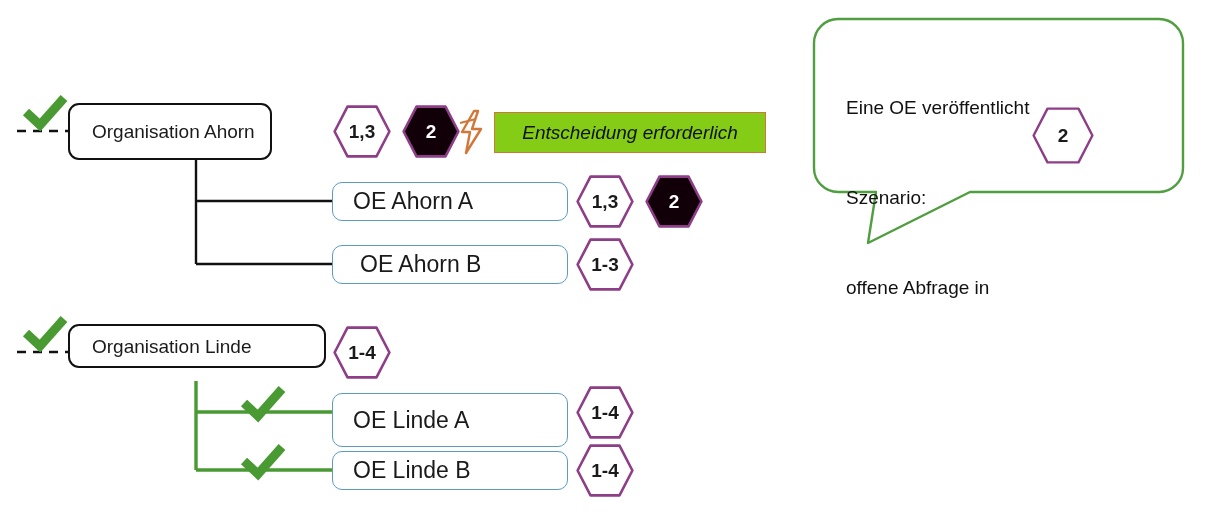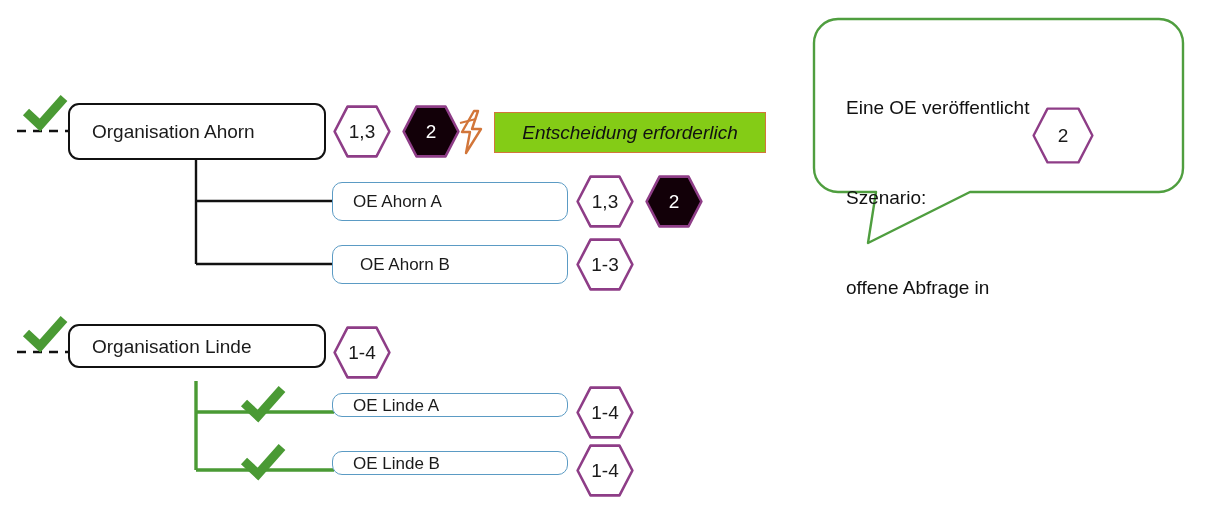--- a/index.html
+++ b/index.html
@@ -44,21 +44,21 @@
   }
   .org-box {
     border: 2.2px solid #111111;
   }
   .oe-box {
     border: 1.8px solid #5b9bc4;
     border-radius: 10px;
   }
   .oe-box .node-label {
     padding-left: 20px;
-    font-size: 17px;
+    font-size: 23px;
   }
 
   
   .hex {
     position: absolute;
     display: flex;
     align-items: center;
     justify-content: center;
   }
   .hex svg {
@@ -67,20 +67,21 @@
     top: 0;
     overflow: visible;
   }
   .hex .hex-text {
     position: relative;
     z-index: 2;
     font-size: 19px;
     line-height: 1;
     color: #1a1a1a;
     white-space: nowrap;
+    font-weight: bold;
   }
   .hex.filled .hex-text {
     color: #ffffff;
   }
 
   
   .note-box {
     position: absolute;
     box-sizing: border-box;
     border: 1.8px solid #d2763a;
@@ -144,21 +145,21 @@
              L838 192
              A24 24 0 0 1 814 168
              L814 43
              A24 24 0 0 1 838 19 Z" fill="#ffffff" stroke="#4f9e3f" stroke-width="2.4" stroke-linejoin="round"></path>
   </svg>
 
   <svg class="check-icon" style="left:22px; top:94px;" width="46" height="38" viewBox="0 0 46 38">
     <path d="M4 18 L18 31 L42 4" fill="none" stroke="#4a9a34" stroke-width="9" stroke-linecap="butt" stroke-linejoin="miter"></path>
   </svg>
 
-  <div class="node-box org-box" style="left:68px; top:103px; width:258px; height:57px;">
+  <div class="node-box org-box" style="left:68px; top:103px; width:204px; height:57px;">
     <span class="node-label">Organisation Ahorn</span>
   </div>
 
   <div class="hex" style="left:333px; top:105px; width:58px; height:53px;">
     <svg width="58" height="53" viewBox="0 0 58 53" aria-hidden="true">
       <polygon points="14.5,1.6 43.5,1.6 56.4,26.5 43.5,51.4 14.5,51.4 1.6,26.5" fill="#ffffff" stroke="#8e3d87" stroke-width="2.6" stroke-linejoin="round"></polygon>
     </svg>
     <span class="hex-text">1,3</span>
   </div>
 
@@ -219,36 +220,36 @@
     <svg width="58" height="53" viewBox="0 0 58 53" aria-hidden="true">
       <polygon points="14.5,1.6 43.5,1.6 56.4,26.5 43.5,51.4 14.5,51.4 1.6,26.5" fill="#ffffff" stroke="#8e3d87" stroke-width="2.6" stroke-linejoin="round"></polygon>
     </svg>
     <span class="hex-text">1-4</span>
   </div>
 
   <svg class="check-icon" style="left:240px; top:385px;" width="46" height="38" viewBox="0 0 46 38">
     <path d="M4 18 L18 31 L42 4" fill="none" stroke="#4a9a34" stroke-width="9" stroke-linecap="butt" stroke-linejoin="miter"></path>
   </svg>
 
-  <div class="node-box oe-box" style="left:332px; top:393px; width:236px; height:24px;">
+  <div class="node-box oe-box" style="left:332px; top:393px; width:236px; height:54px;">
     <span class="node-label">OE Linde A</span>
   </div>
 
   <div class="hex" style="left:576px; top:386px; width:58px; height:53px;">
     <svg width="58" height="53" viewBox="0 0 58 53" aria-hidden="true">
       <polygon points="14.5,1.6 43.5,1.6 56.4,26.5 43.5,51.4 14.5,51.4 1.6,26.5" fill="#ffffff" stroke="#8e3d87" stroke-width="2.6" stroke-linejoin="round"></polygon>
     </svg>
     <span class="hex-text">1-4</span>
   </div>
 
   <svg class="check-icon" style="left:240px; top:443px;" width="46" height="38" viewBox="0 0 46 38">
     <path d="M4 18 L18 31 L42 4" fill="none" stroke="#4a9a34" stroke-width="9" stroke-linecap="butt" stroke-linejoin="miter"></path>
   </svg>
 
-  <div class="node-box oe-box" style="left:332px; top:451px; width:236px; height:24px;">
+  <div class="node-box oe-box" style="left:332px; top:451px; width:236px; height:39px;">
     <span class="node-label">OE Linde B</span>
   </div>
 
   <div class="hex" style="left:576px; top:444px; width:58px; height:53px;">
     <svg width="58" height="53" viewBox="0 0 58 53" aria-hidden="true">
       <polygon points="14.5,1.6 43.5,1.6 56.4,26.5 43.5,51.4 14.5,51.4 1.6,26.5" fill="#ffffff" stroke="#8e3d87" stroke-width="2.6" stroke-linejoin="round"></polygon>
     </svg>
     <span class="hex-text">1-4</span>
   </div>
 

